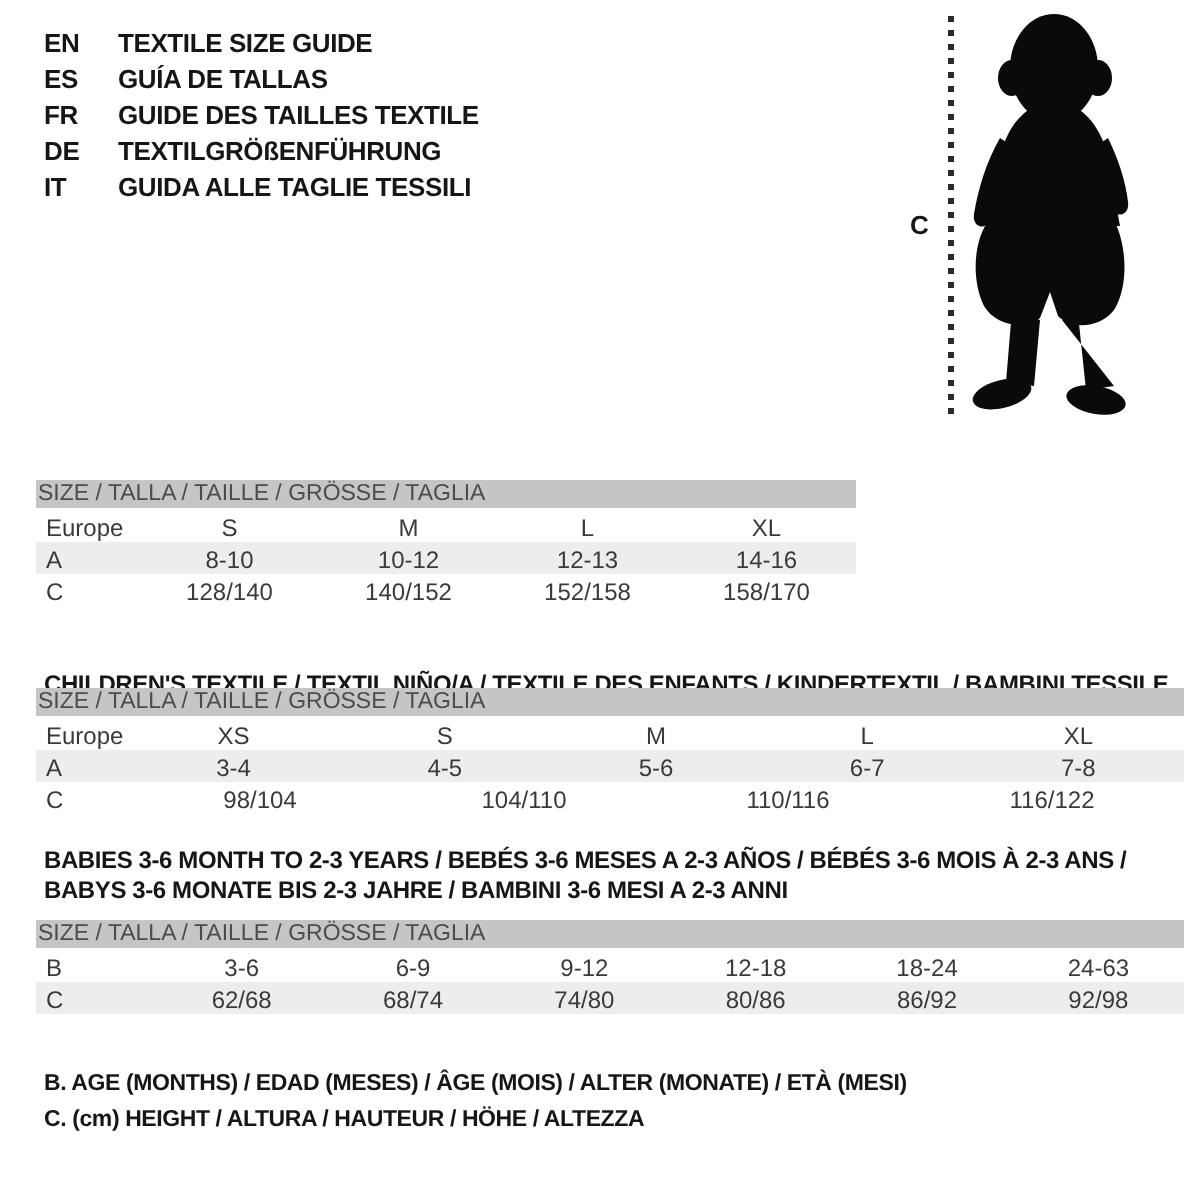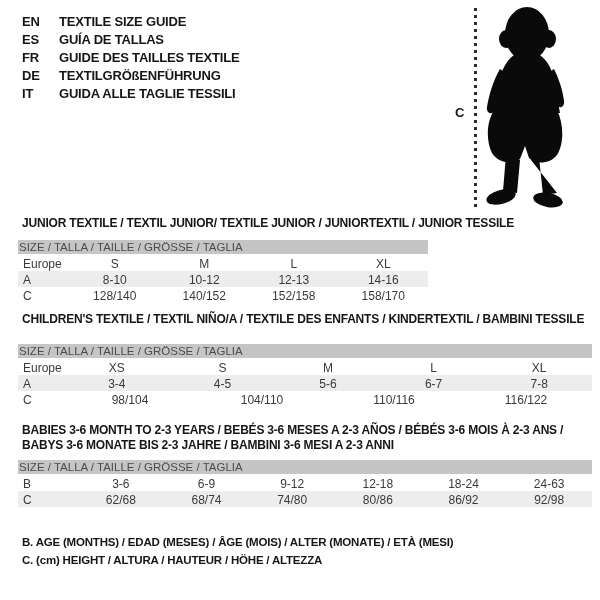--- a/index.html
+++ b/index.html
@@ -24,21 +24,21 @@
   
   .dash-line{position:absolute;left:474px;top:8px;width:3px;height:199px;
              background:repeating-linear-gradient(to bottom,var(--line-color) 0 3px,transparent 3px 7px);}
   .c-label{position:absolute;left:455px;top:105px;font-weight:bold;font-size:13px;color:var(--heading-text);}
   .silhouette{position:absolute;left:482px;top:7px;width:89px;height:201px;}
 
   
   .section-title{position:absolute;left:22px;font-weight:bold;font-size:12px;
                  letter-spacing:-0.2px;color:var(--heading-text);line-height:15px;white-space:nowrap;}
   #title-1{top:216px;}
-  #title-2{top:312px;}
+  #title-2{top:335px;}
   #title-3{top:423px;}
 
   
   .size-table{position:absolute;left:18px;}
   #table-1{top:240px;width:410px;}
   #table-2{top:344px;width:574px;}
   #table-3{top:460px;width:574px;}
   .size-bar{height:15px;line-height:15px;background:var(--bar-bg);color:var(--bar-text);
             font-size:11.5px;padding-left:1px;border-bottom:1px solid #fff;white-space:nowrap;}
   .trow{display:flex;height:16px;align-items:flex-end;font-size:12px;color:var(--cell-text);}
@@ -103,23 +103,20 @@
 
       <path d="M24,148 L21,184 L35,186 L38,153 Z"></path>
 
       <path d="M57,150 L61,188 L75,186 L49,153 Z"></path>
 
       <ellipse cx="19" cy="190" rx="15" ry="7" transform="rotate(-14 19 190)"></ellipse>
       <ellipse cx="66" cy="193" rx="15" ry="7" transform="rotate(10 66 193)"></ellipse>
     </g>
   </svg>
 
-  <div class="section-title" id="title-1">
-      <div class="title-line">JUNIOR TEXTILE / TEXTIL JUNIOR/ TEXTILE JUNIOR / JUNIORTEXTIL / JUNIOR TESSILE</div>
-    </div>
   <div class="size-table" id="table-1">
       <div class="size-bar">SIZE / TALLA / TAILLE / GRÖSSE / TAGLIA</div>
       <div class="trow">
         <div class="tlabel">Europe</div>
         <div class="tcell">S</div>
         <div class="tcell">M</div>
         <div class="tcell">L</div>
         <div class="tcell">XL</div>
       </div>
       <div class="trow alt">

